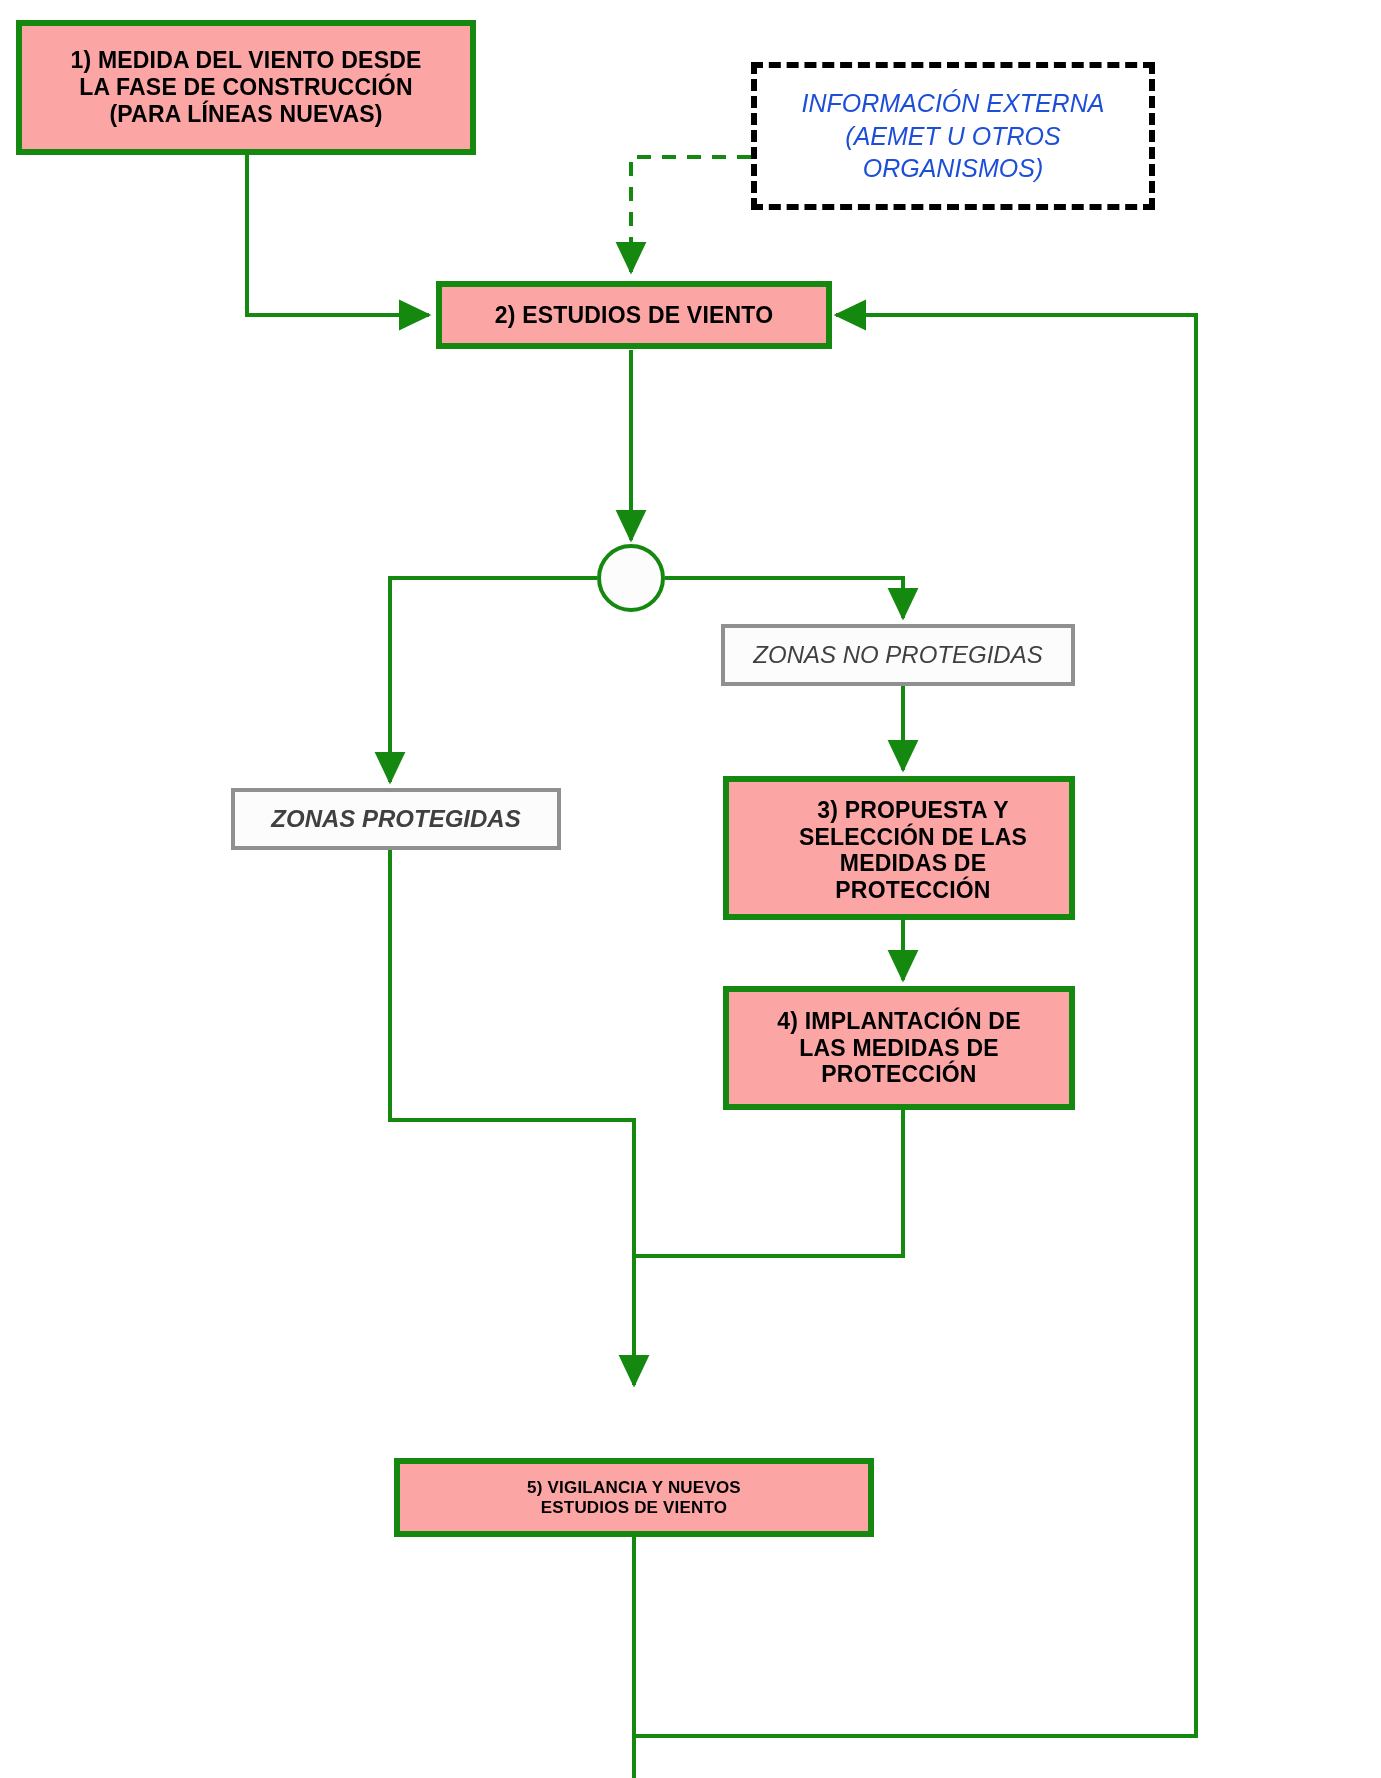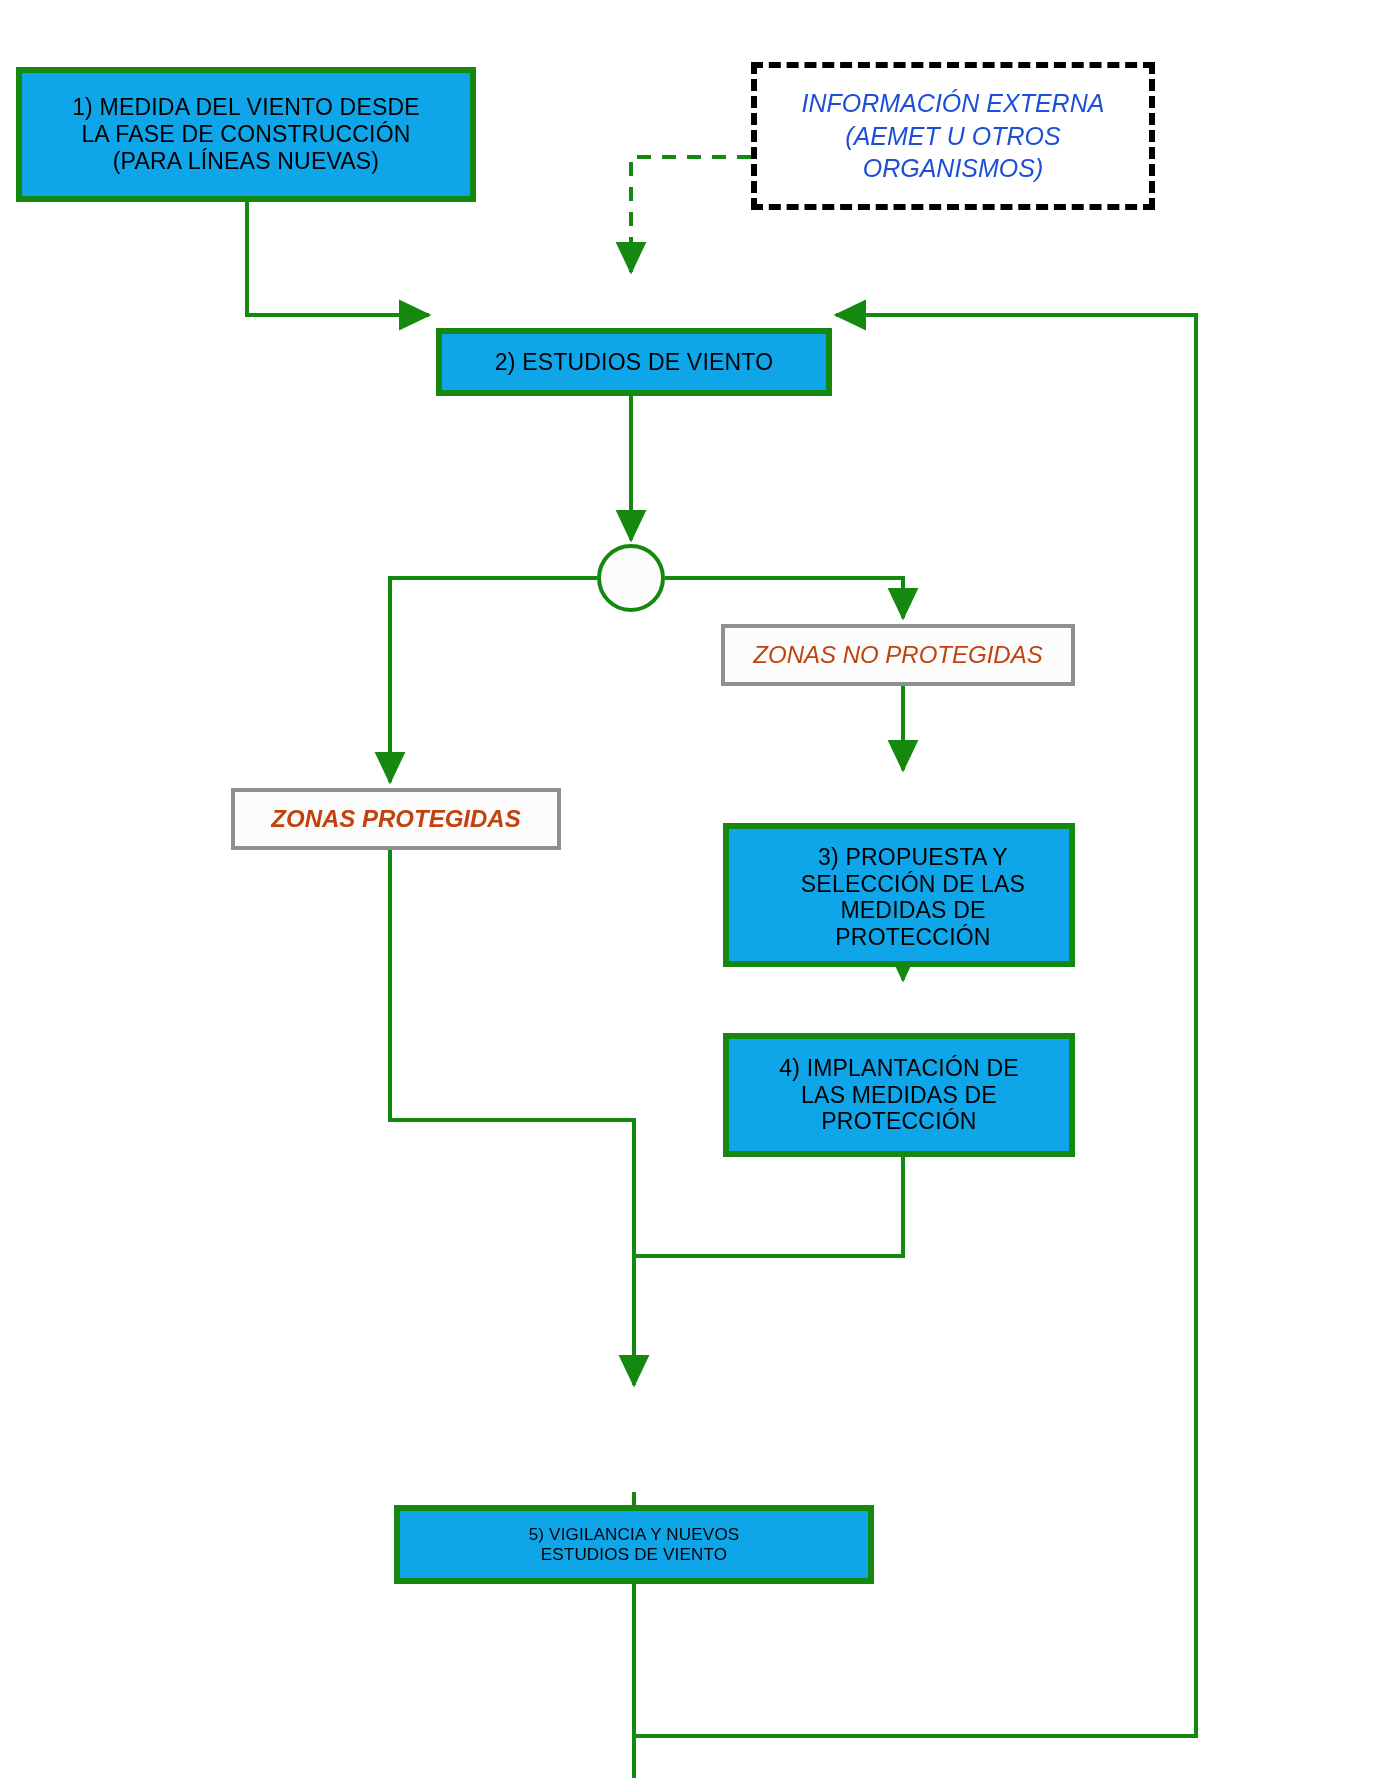--- a/index.html
+++ b/index.html
@@ -24,35 +24,34 @@
   .node-text {
     position: absolute;
     display: flex;
     align-items: center;
     justify-content: center;
     text-align: center;
     box-sizing: border-box;
   }
   .process-box {
     border: 6px solid #15880f;
-    background: #0ea5e9;
-    font-weight: normal;
+    background: #fca5a5;
+    font-weight: bold;
     color: #000000;
     letter-spacing: 0.2px;
-    margin-top: 47px;
   }
   .process-box .lbl {
     line-height: 1.16;
     padding: 0 6px;
   }
   .zone-box {
     border: 4px solid #909090;
     background: #fcfcfc;
     font-style: italic;
-    color: #c2410c;
+    color: #404040;
   }
   .zone-box .lbl {
     line-height: 1.15;
   }
   .external-box {
     border: 6px dashed #000000;
     background: #ffffff;
     font-style: italic;
     color: #1d4ed8;
   }

